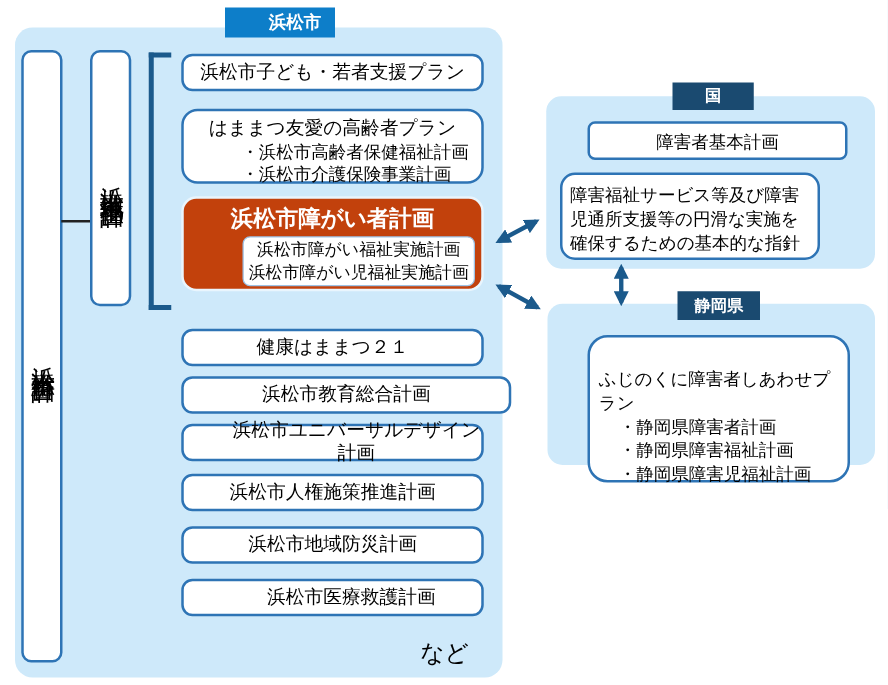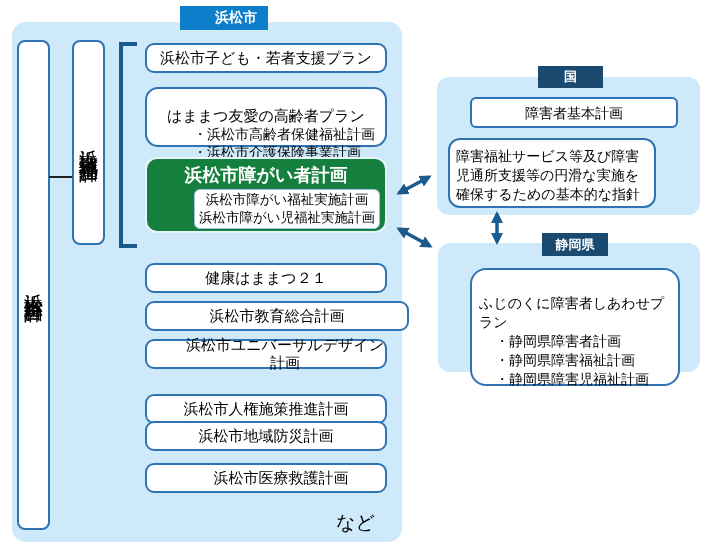--- a/index.html
+++ b/index.html
@@ -33,36 +33,36 @@
   .vbox.welfare{left:72px;top:40px;width:33px;height:205px;}
 
   .connector{position:absolute;left:49px;top:176px;width:23px;height:2px;background:#222;z-index:2;}
 
   .bracket{position:absolute;left:119px;top:42px;width:18px;height:206px;box-sizing:border-box;
            border-left:4px solid #1b5a8c;border-top:4px solid #1b5a8c;border-bottom:4px solid #1b5a8c;z-index:2;}
 
   
   .youth{left:145px;top:43px;width:242px;height:30px;}
   .elderly{left:145px;top:87px;width:242px;height:60px;border-radius:13px;
-           display:block;text-align:center;padding-top:18px;}
+           display:block;text-align:center;padding-top:5px;}
   .elderly .ttl{font-size:15px;line-height:18px;}
   .elderly .itm{font-size:14px;line-height:18px;text-align:left;padding-left:46px;}
 
   .disability{position:absolute;left:145px;top:157px;width:242px;height:76px;box-sizing:border-box;
-              background:#15803d;border:2px solid #e9f5fd;border-radius:12px;z-index:3;}
+              background:#c2410c;border:2px solid #e9f5fd;border-radius:12px;z-index:3;}
   .disability .ttl{color:#fff;font-weight:bold;font-size:18px;text-align:center;margin-top:4px;}
   .disability .inner{position:absolute;left:47px;top:30px;width:186px;height:40px;background:#fff;
               border:1px solid #9dc3e6;border-radius:6px;box-sizing:border-box;
               display:flex;flex-direction:column;align-items:center;justify-content:center;
               font-size:13.5px;line-height:18px;text-align:center;}
 
   .oplan0{left:145px;top:263px;width:242px;height:30px;}
   .oplan1{left:145px;top:301px;width:264px;height:30px;}
   .oplan2{left:145px;top:339px;width:242px;height:30px;padding-left:38px;}
-  .oplan3{left:145px;top:379px;width:242px;height:30px;margin-top:15px;}
+  .oplan3{left:145px;top:379px;width:242px;height:30px;}
   .oplan4{left:145px;top:421px;width:242px;height:30px;}
   .oplan5{left:145px;top:463px;width:242px;height:30px;padding-left:30px;}
 
   .etc{position:absolute;left:310px;top:510px;width:65px;text-align:right;font-size:19px;z-index:2;}
 
   
   .basic{left:470px;top:97px;width:208px;height:31px;font-size:14px;border-radius:6px;}
   .guideline{left:448px;top:138px;width:208px;height:70px;border-radius:12px;
              display:block;text-align:left;padding:7px 5px 0 6px;font-size:14px;line-height:19px;}
   .fuji{left:470px;top:268px;width:210px;height:118px;border-radius:16px;

